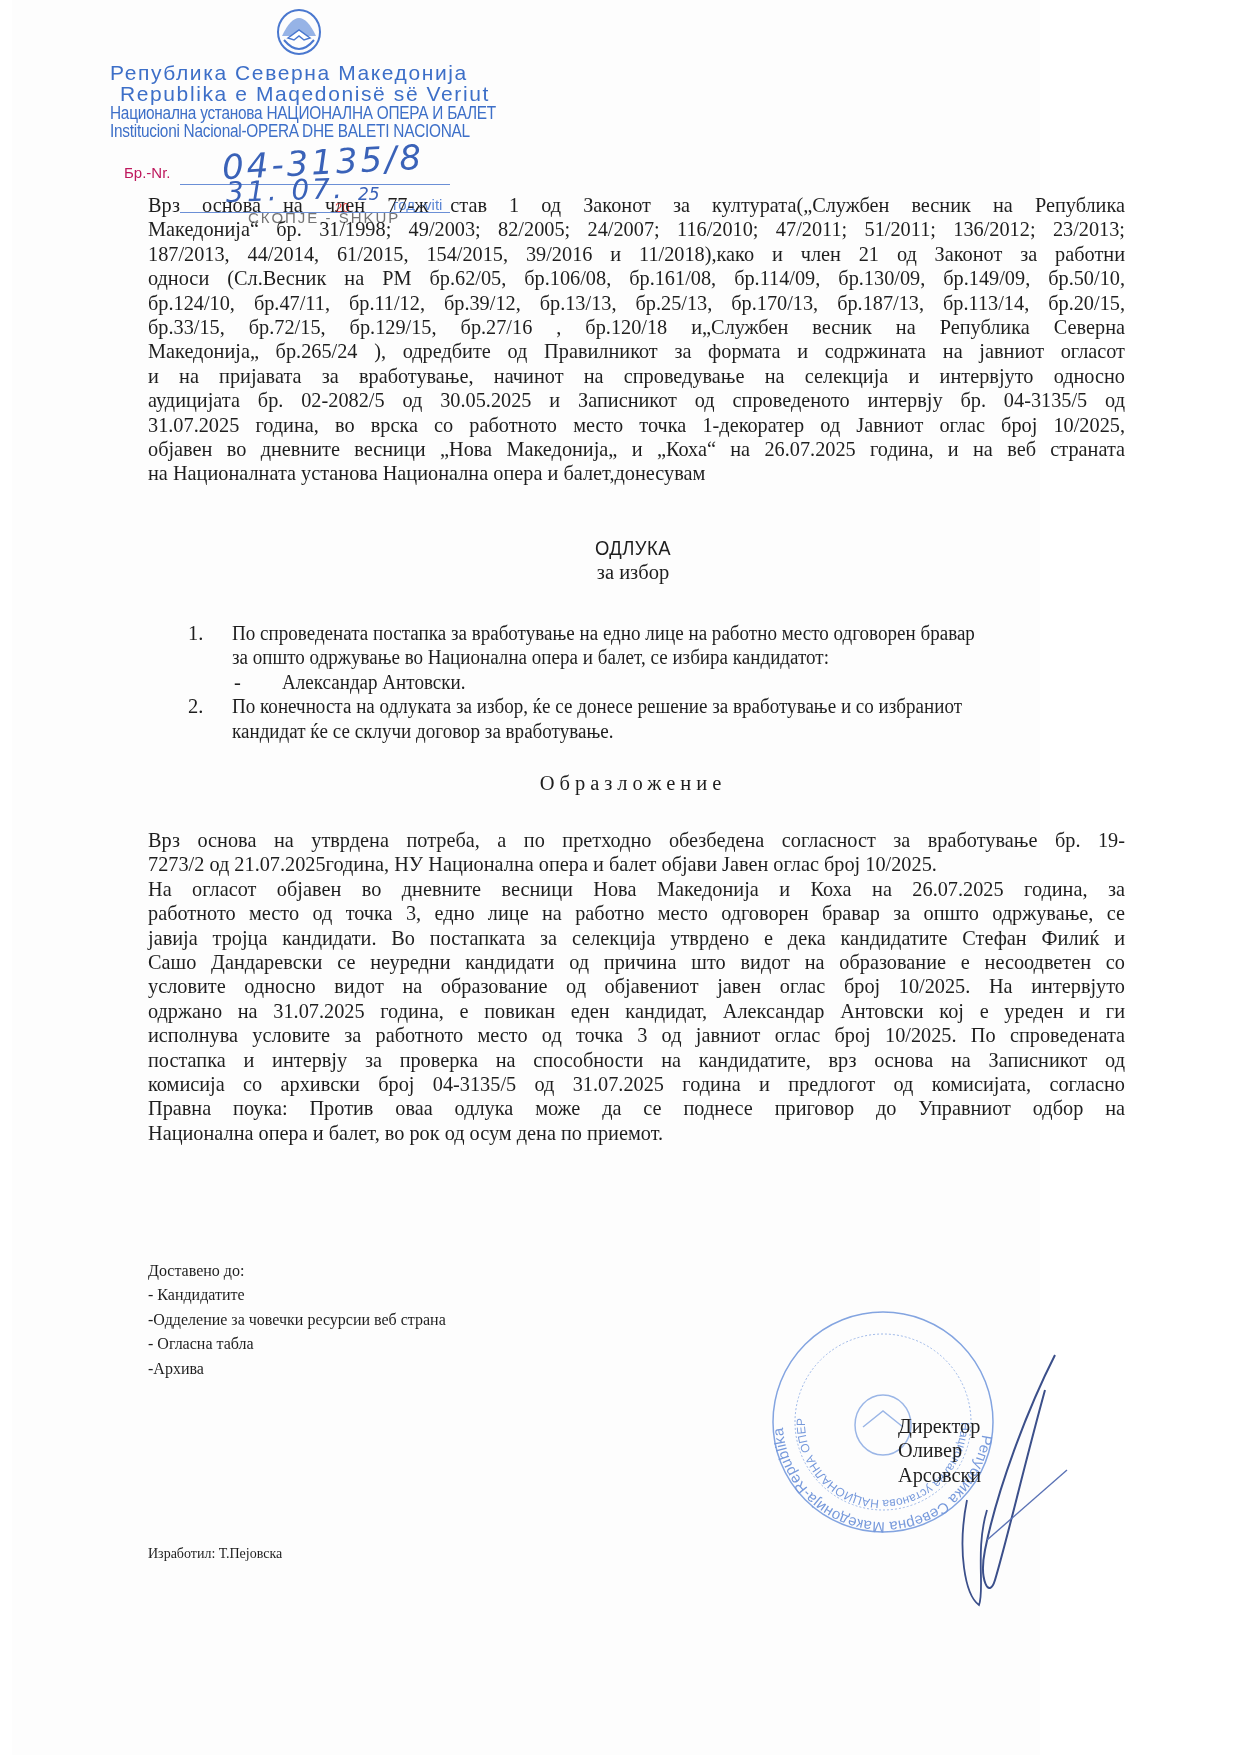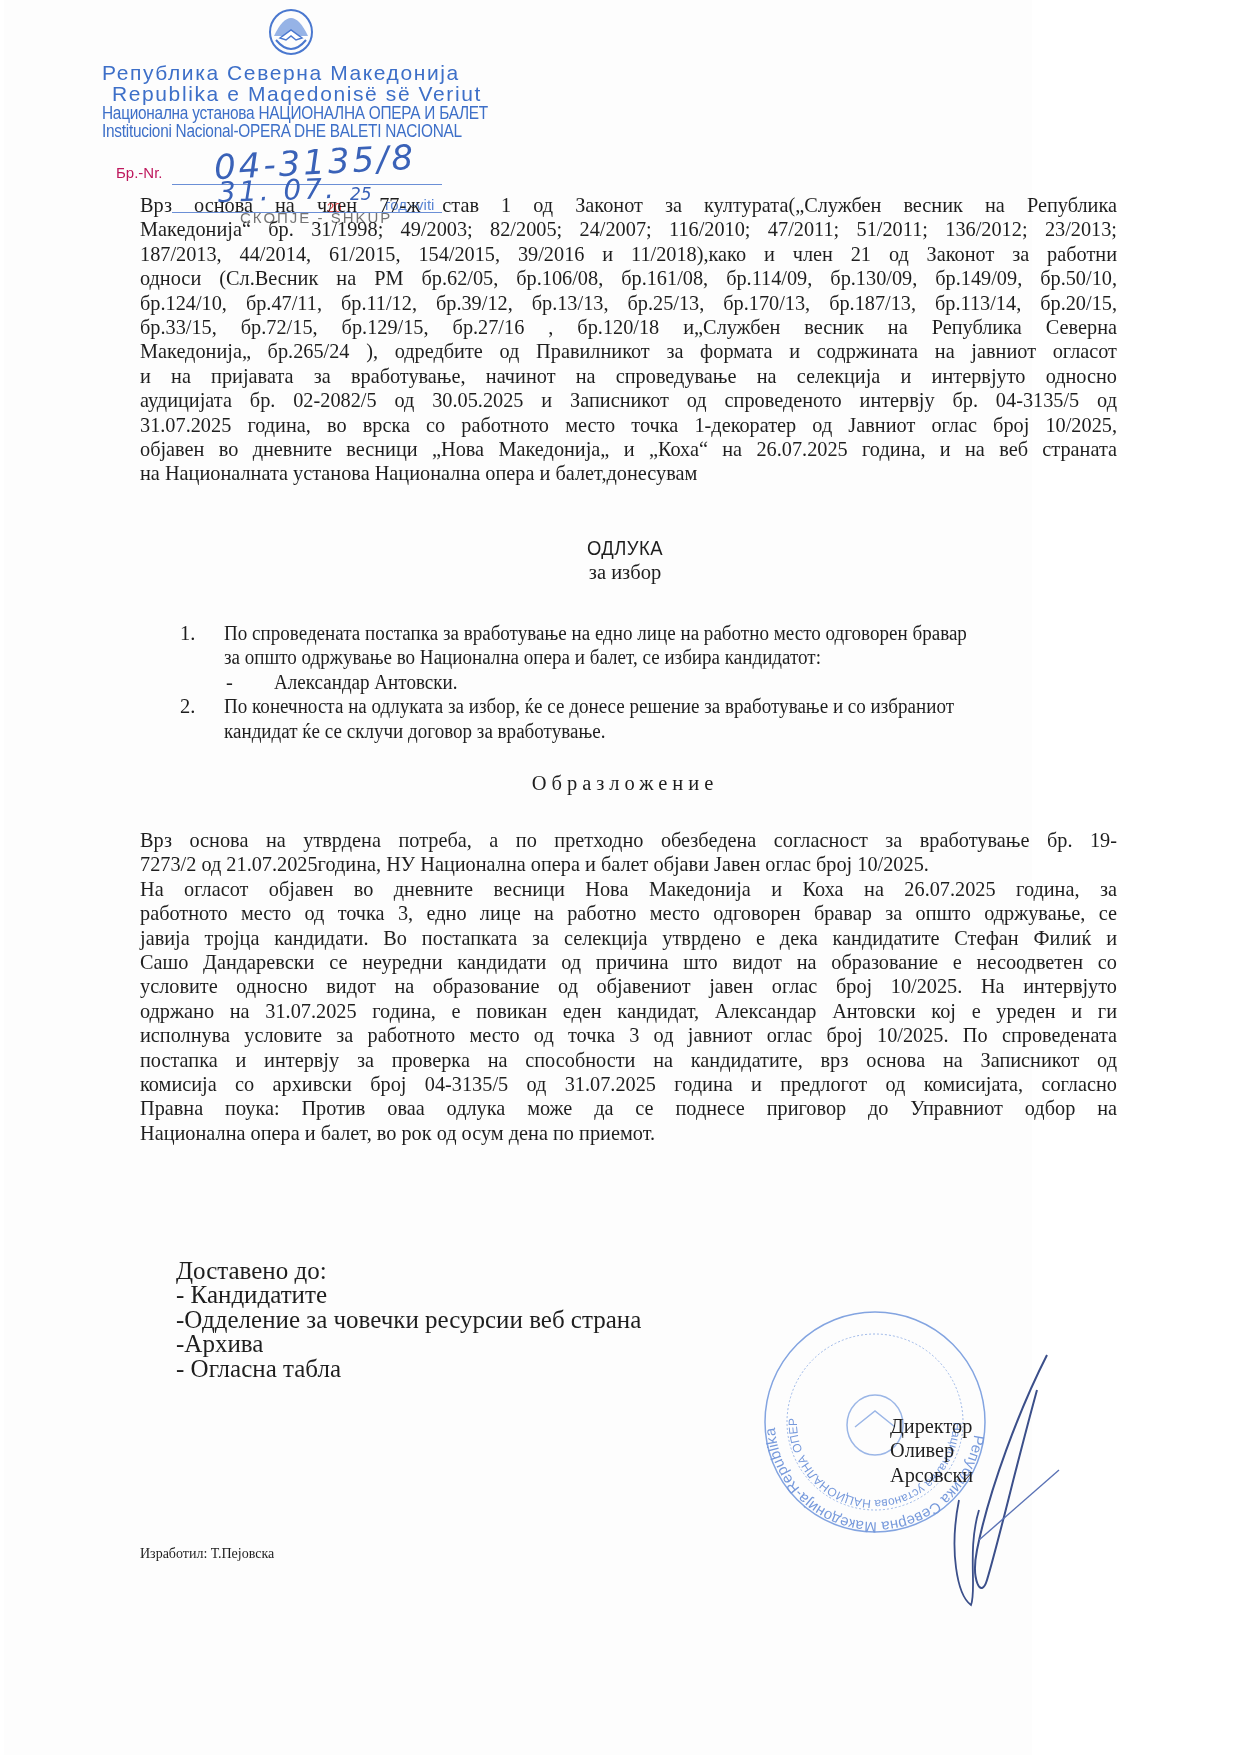--- a/index.html
+++ b/index.html
@@ -1,20 +1,20 @@
 <!DOCTYPE html>
 <html><head>
 <meta charset="utf-8">
 <style>
   html, body { margin: 0; padding: 0; background: #ffffff; }
   body {
     width: 1242px; height: 1755px; position: relative; overflow: hidden;
     font-family: "Liberation Serif", "DejaVu Serif", serif; color: #1e1e1e;
   }
-  .page { position: absolute; left: 4px; top: 0; width: 1028px; height: 1755px; background: #fdfdfd; }
+  .page { position: absolute; left: 12px; top: 0; width: 1028px; height: 1755px; background: #fdfdfd; }
 
   
   .emblem { position: absolute; left: 262px; top: 6px; width: 50px; height: 50px; }
   .inst-stamp { position: absolute; left: 98px; top: 62px; color: #3d6fc8; font-family: "Liberation Sans", "DejaVu Sans", sans-serif; line-height: 1.02; }
   .inst-stamp .l1 { font-size: 21px; letter-spacing: 1.6px; }
   .inst-stamp .l2 { font-size: 21px; letter-spacing: 1.6px; padding-left: 10px; }
   .inst-stamp .l3 { font-size: 17.5px; letter-spacing: -0.3px; transform: scaleX(0.88); transform-origin: left; white-space: nowrap; }
   .inst-stamp .l4 { font-size: 17.5px; letter-spacing: -0.3px; transform: scaleX(0.88); transform-origin: left; white-space: nowrap; }
   .reg-label { position: absolute; left: 112px; top: 164px; color: #be185d; font-family: "Liberation Sans", sans-serif; font-size: 15px; }
   .reg-number { position: absolute; left: 210px; top: 142px; color: #3a62b8; font-family: "DejaVu Sans", sans-serif; font-size: 34px; font-style: italic; letter-spacing: 3px; transform: rotate(-3deg); }
@@ -37,21 +37,21 @@
   .title.sub { top: 561px; }
   .decision { position: absolute; left: 170px; width: 945px; font-size: 20.5px; line-height: 24.4px; }
   .decision .item { position: relative; padding-left: 50px; }
   .decision .num { position: absolute; left: 6px; top: 0; }
   .decision .txt { display: block; transform: scaleX(0.93); transform-origin: left; white-space: nowrap; }
   .decision .sub-item { position: relative; padding-left: 100px; }
   .decision .dash { position: absolute; left: 52px; top: 0; }
   .explanation-title { top: 772px; letter-spacing: 5px; text-align: center; }
 
   .reasoning { top: 828px; }
-  .delivery { position: absolute; left: 136px; top: 1259px; font-size: 25px; line-height: 24.4px; margin-left: 36px; }
+  .delivery { position: absolute; left: 136px; top: 1259px; font-size: 16px; line-height: 24.4px; }
   .director { position: absolute; left: 886px; top: 1414px; font-size: 20.3px; line-height: 24.4px; z-index: 3; }
   .prepared { position: absolute; left: 136px; top: 1546px; font-size: 14px; }
 
   .round-stamp { position: absolute; left: 756px; top: 1307px; width: 230px; height: 230px; z-index: 2; opacity: 0.85; }
   .signature { position: absolute; left: 915px; top: 1350px; width: 150px; height: 260px; z-index: 4; }
 </style>
 </head>
 <body>
 
 <div class="page">
@@ -128,22 +128,22 @@
       <span class="line">постапка и интервју за проверка на способности на кандидатите, врз основа на Записникот од</span>
       <span class="line">комисија со архивски број 04-3135/5 од 31.07.2025 година и предлогот од комисијата, согласно</span>
       <span class="line">Правна поука: Против оваа одлука може да се поднесе приговор до Управниот одбор на</span>
       <span class="line last">Национална опера и балет, во рок од осум дена по приемот.</span>
     </div>
 
   <div class="delivery">
     <div>Доставено до:</div>
     <div>- Кандидатите</div>
     <div>-Одделение за човечки ресурсии веб страна</div>
+    <div>- Огласна табла</div>
     <div>-Архива</div>
-    <div>- Огласна табла</div>
   </div>
 
   <svg class="round-stamp" viewBox="0 0 230 230">
     <defs>
       <path id="outerArc" d="M115,115 m-100,0 a100,100 0 1,1 200,0 a100,100 0 1,1 -200,0"></path>
       <path id="innerArc" d="M115,115 m-78,0 a78,78 0 1,1 156,0 a78,78 0 1,1 -156,0"></path>
     </defs>
     <circle cx="115" cy="115" r="110" fill="none" stroke="#6e95dc" stroke-width="1.5"></circle>
     <circle cx="115" cy="115" r="88" fill="none" stroke="#8aaae3" stroke-width="1" stroke-dasharray="2 2"></circle>
     <text font-family="Liberation Sans, sans-serif" font-size="15" fill="#5f88d6">

